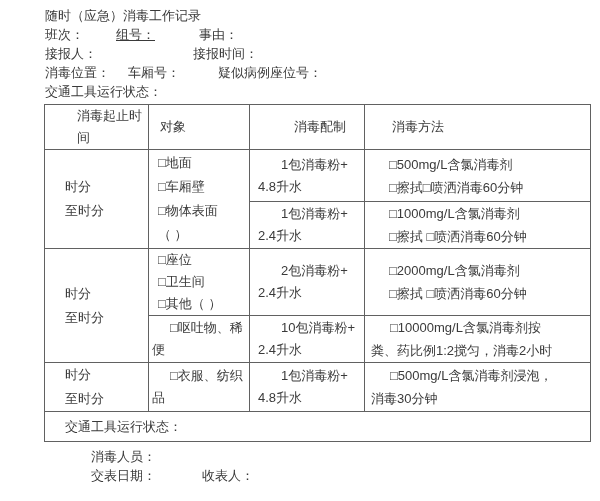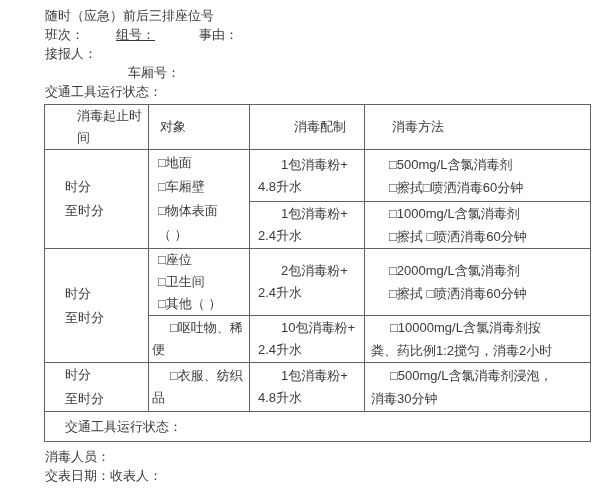--- a/index.html
+++ b/index.html
@@ -41,44 +41,47 @@
   .c-list3  .cell { padding-left:9px;  line-height:22px; }
   .c-wrap   .cell { padding-left:3px;  text-indent:18px; line-height:22px; }
   .c-prep   .cell { padding-left:8px;  text-indent:23px; line-height:22px; }
   .c-meth-a .cell { padding-left:24px; line-height:23px; }
   .c-meth-b .cell { padding-left:6px;  text-indent:19px; line-height:23px; }
   .c-status .cell { padding-left:20px; }
 
   
   .footer { margin-top:5px; }
   .fline { position:relative; height:19px; line-height:19px; padding-left:45px; white-space:nowrap; }
-  .fline span { white-space:nowrap; }
+  .fline span { white-space:nowrap;margin-left:46px; }
 </style>
 </head>
 <body>
 
 <div class="page">
 
   <div class="line">
-    <span class="x45">随时（应急）前后三排座位号</span>
+    <span class="x45">随时（应急）消毒工作记录</span>
   </div>
 
   <div class="line">
     <span class="x45">班次：</span>
     <span class="x117">组号：</span>
     <span class="x200">事由：</span>
   </div>
 
 
   <div class="line">
     <span class="x45">接报人：</span>
-  </div>
-
-  <div class="line">
+    <span class="x193">接报时间：</span>
+  </div>
+
+  <div class="line">
+    <span class="x45">消毒位置：</span>
     <span class="x128">车厢号：</span>
+    <span class="x218">疑似病例座位号：</span>
   </div>
 
   <div class="line">
     <span class="x45">交通工具运行状态：</span>
   </div>
 
   <table>
     <colgroup>
       <col style="width:104px">
         <col style="width:101px">

